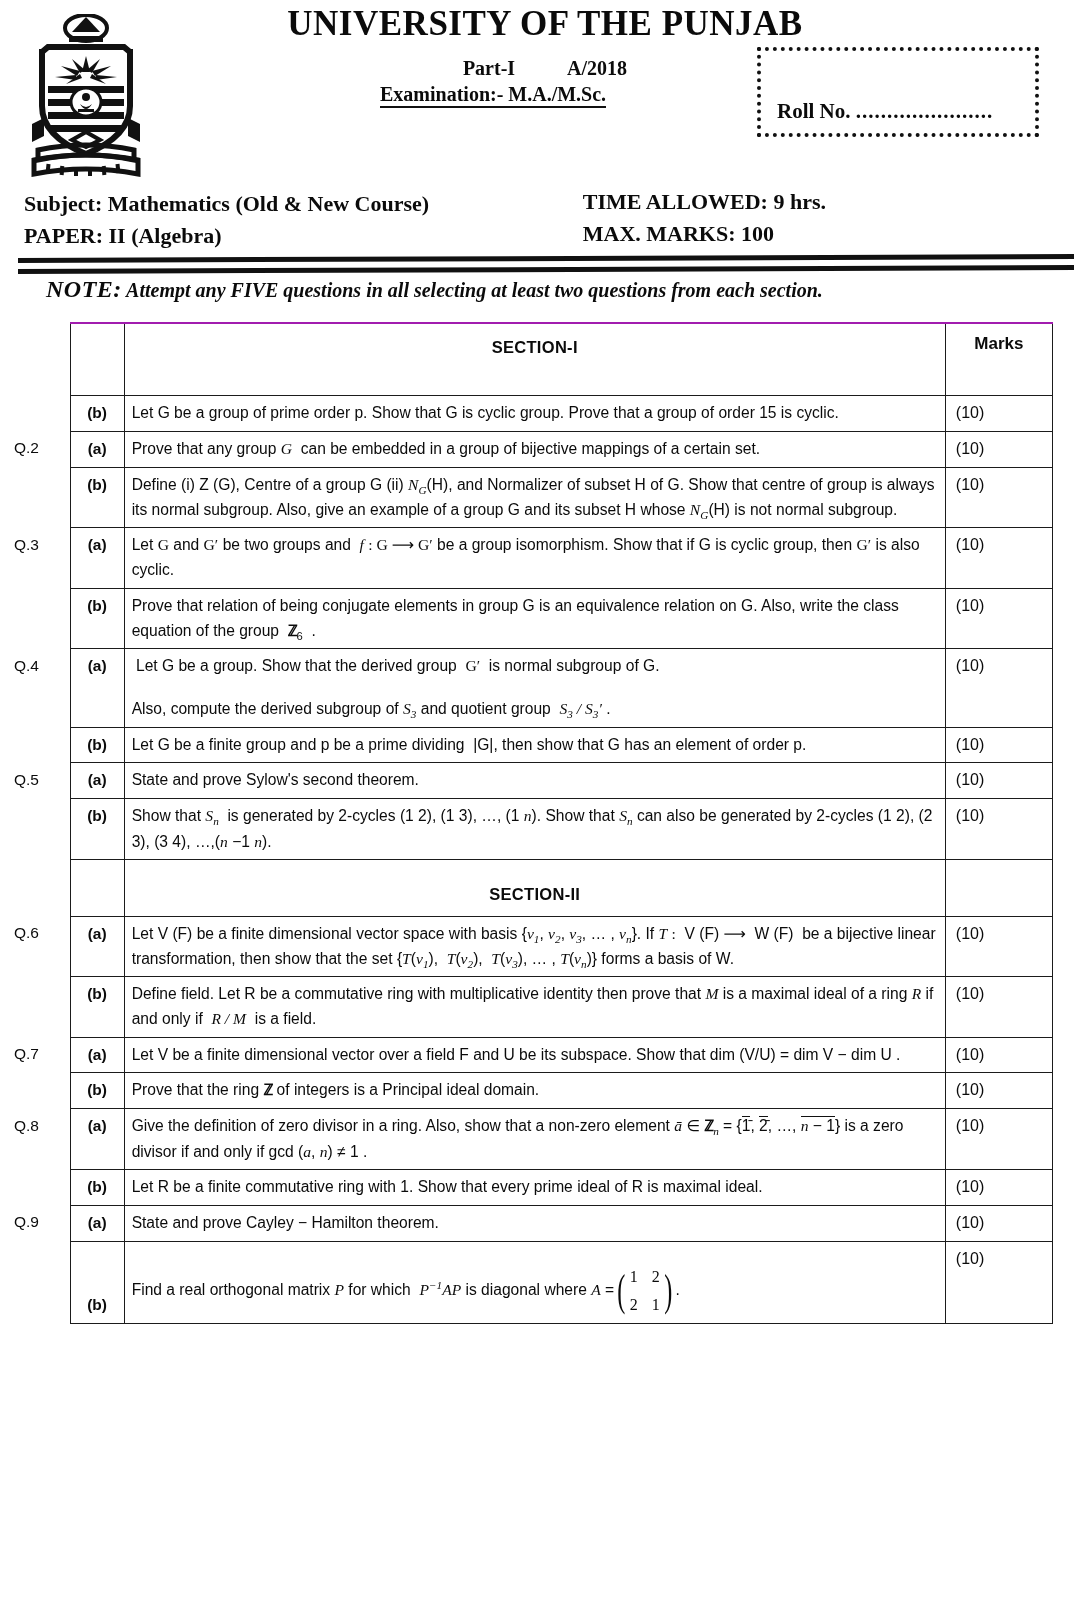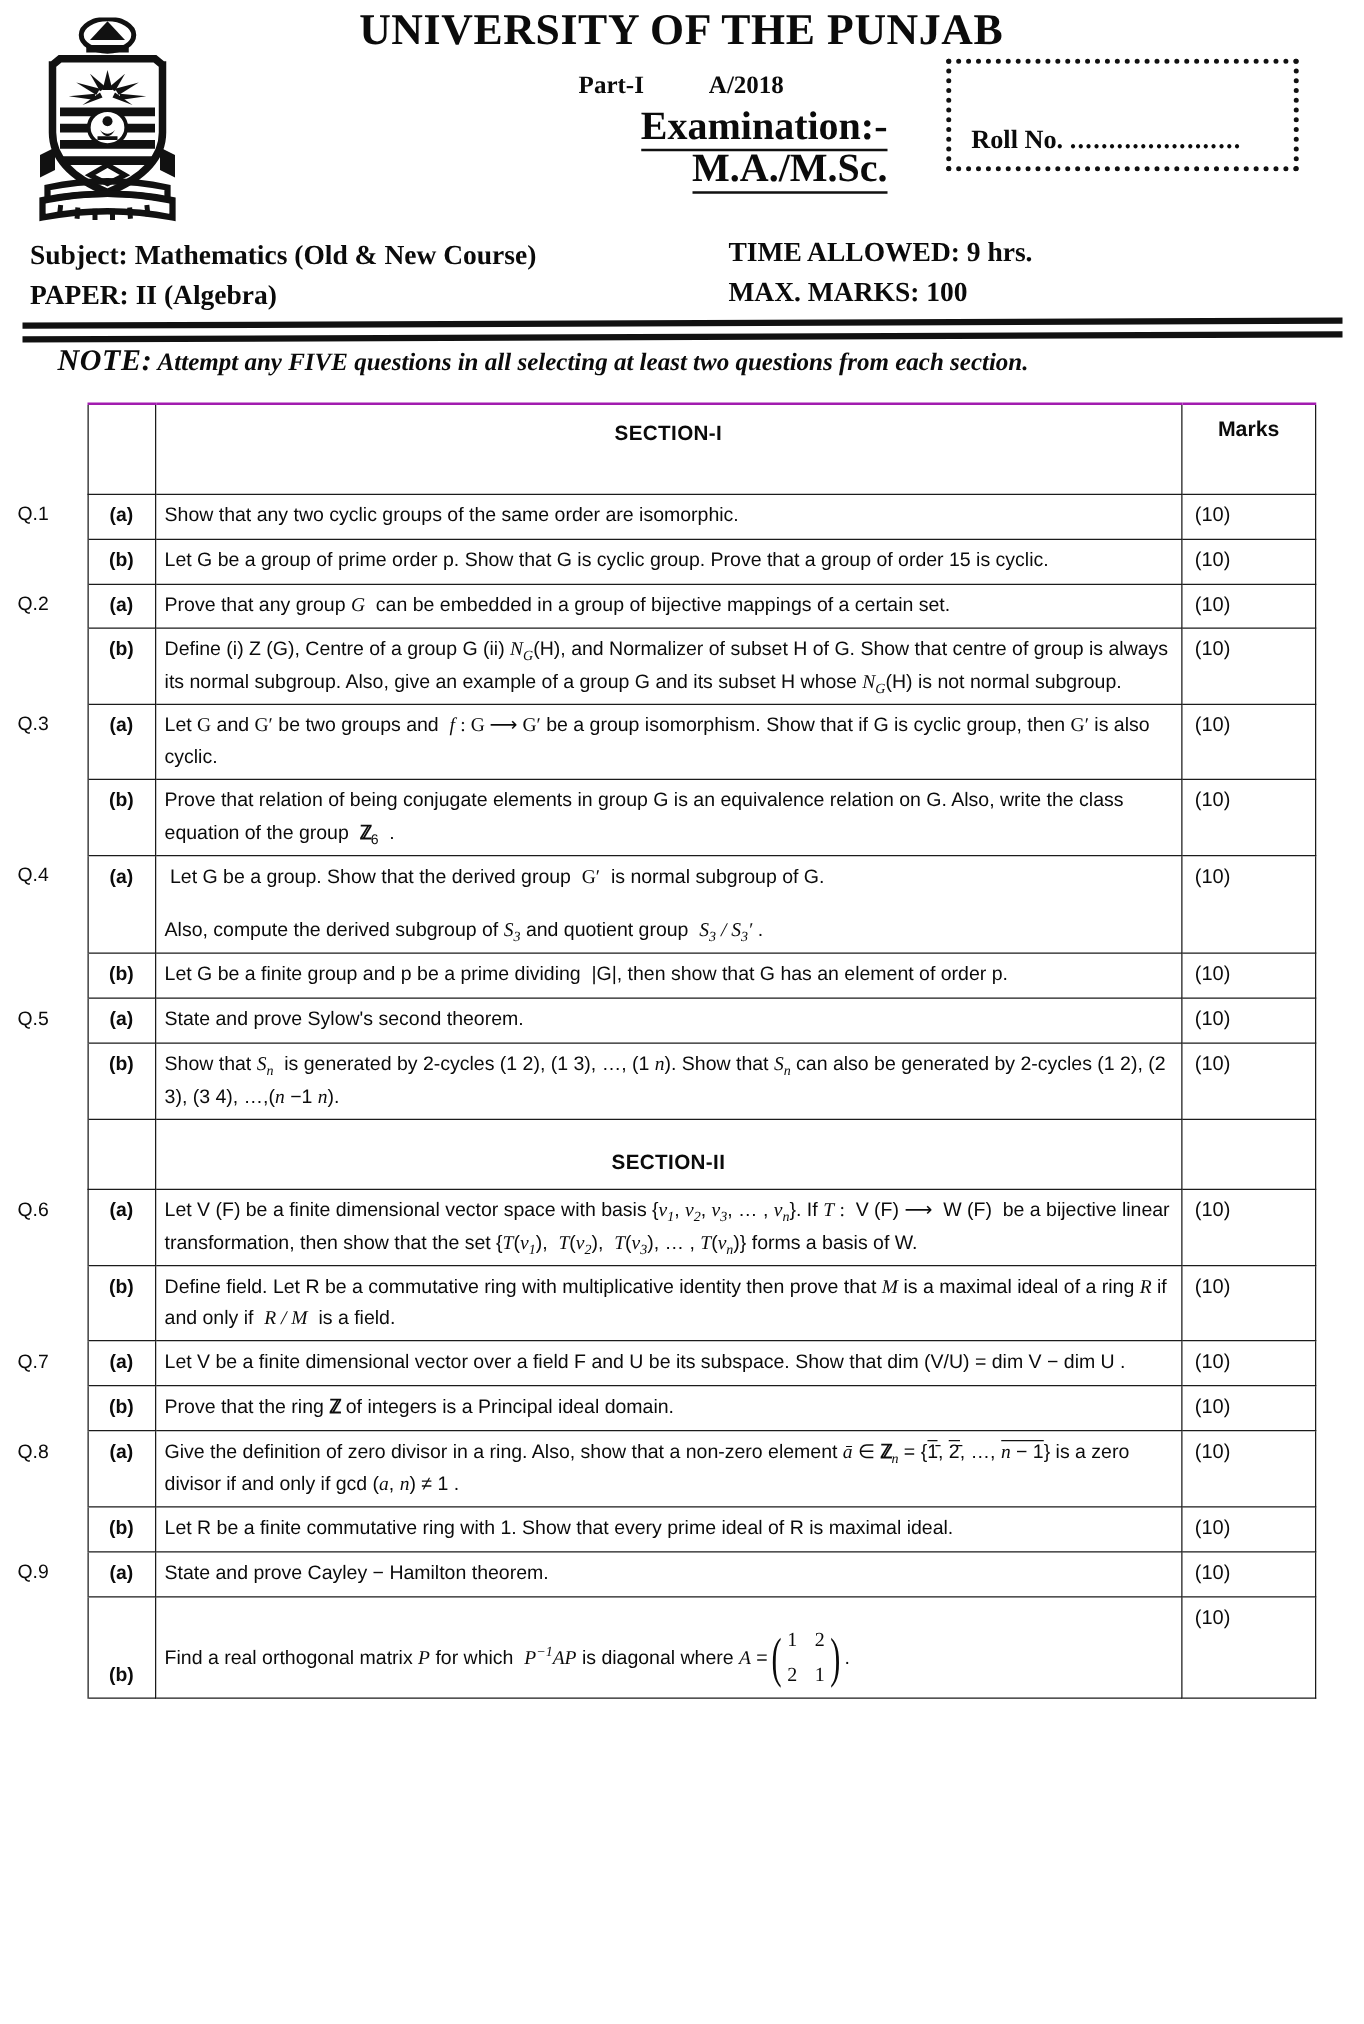--- a/index.html
+++ b/index.html
@@ -28,21 +28,21 @@
     letter-spacing:.5px;
     white-space:nowrap;
   }
 
   .exam-block{
     position:absolute; left:380px; top:58px; width:330px;
     font-family:"Liberation Serif", serif;
     font-weight:bold;
   }
   .exam-row1{display:flex; justify-content:center; gap:52px; font-size:20px; line-height:1.05;}
-  .exam-row2{margin-top:5px; text-align:right; font-size:32px; line-height:1.05;}
+  .exam-row2{margin-top:5px; text-align:left; font-size:20px; line-height:1.05;}
   .exam-row2 span{border-bottom:2px solid #111; padding-bottom:1px;}
 
   .rollbox{
     position:absolute; left:757px; top:47px; width:282px; height:90px;
     border:4px dotted #111;
     box-sizing:border-box;
   }
   .rollbox .rolllabel{
     position:absolute; left:16px; bottom:9px;
     font-family:"Liberation Serif", serif;
@@ -239,26 +239,20 @@
     </colgroup>
     <tbody>
 
       <tr class="hdr">
         <td class="c-q nb"></td>
         <td></td>
         <td class="sec-head">SECTION-I</td>
         <td class="marks-head">Marks</td>
       </tr>
 
-      <tr>
-        <td class="c-q">Q.1</td>
-        <td class="c-p">(a)</td>
-        <td class="c-body">Show that any two cyclic groups of the same order are isomorphic.</td>
-        <td class="c-m">(10)</td>
-      </tr>
 
       <tr>
         <td class="c-q"></td>
         <td class="c-p">(b)</td>
         <td class="c-body justify">
           Let G be a group of prime order p. Show that G is cyclic group. Prove that a group of order 15 is cyclic.
         </td>
         <td class="c-m">(10)</td>
       </tr>
 

